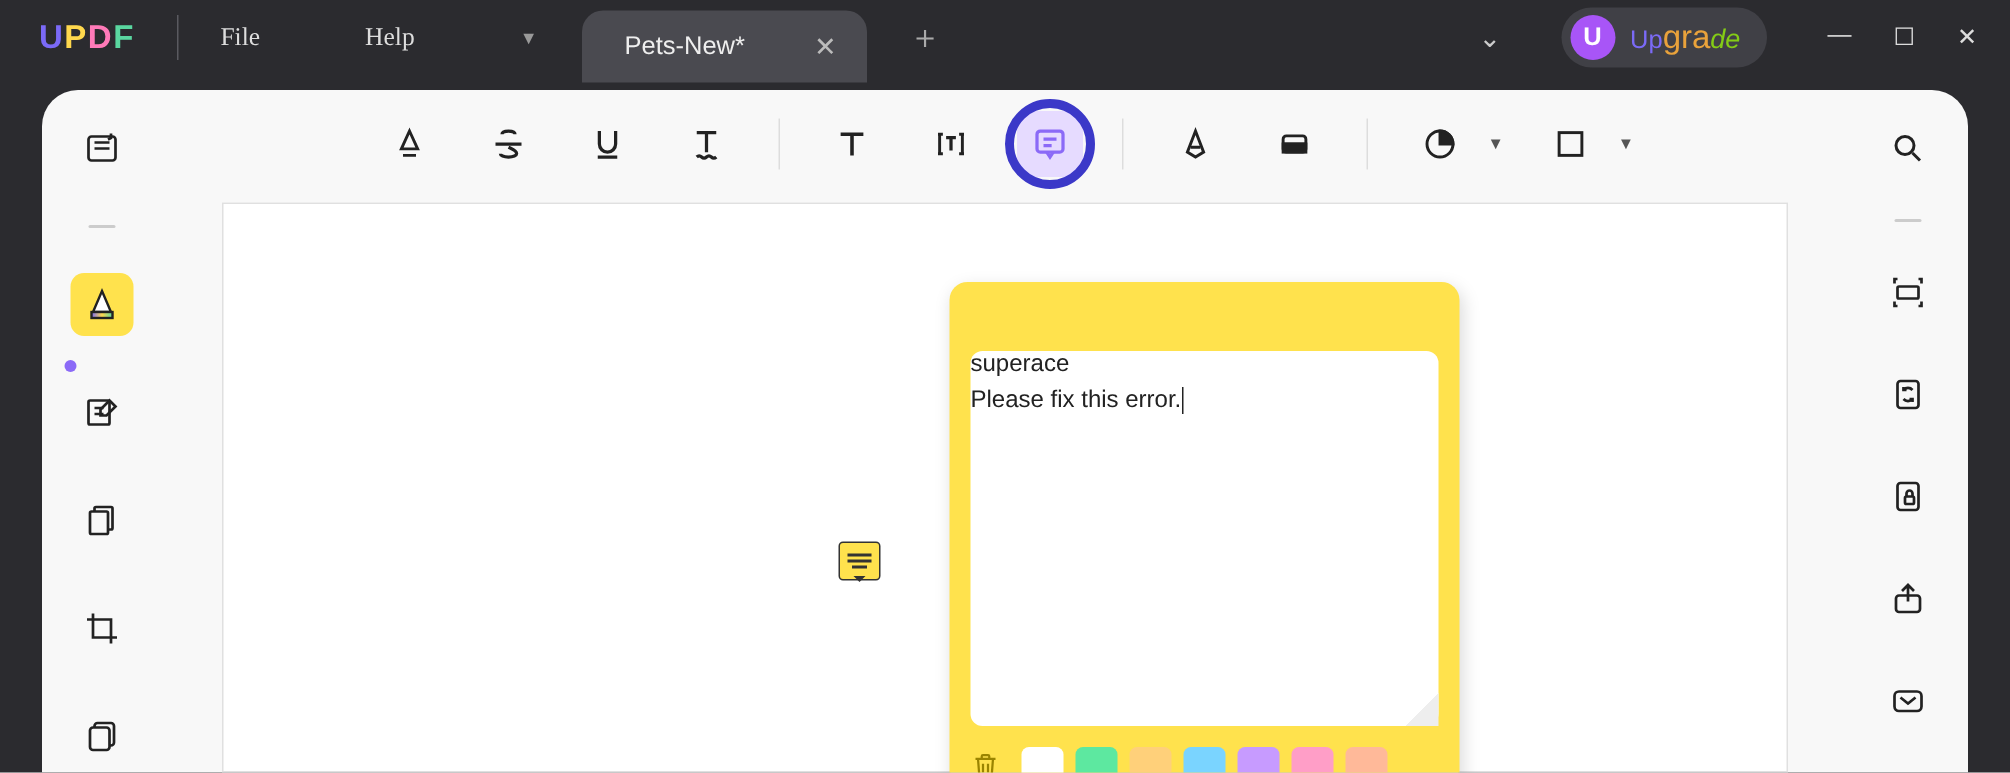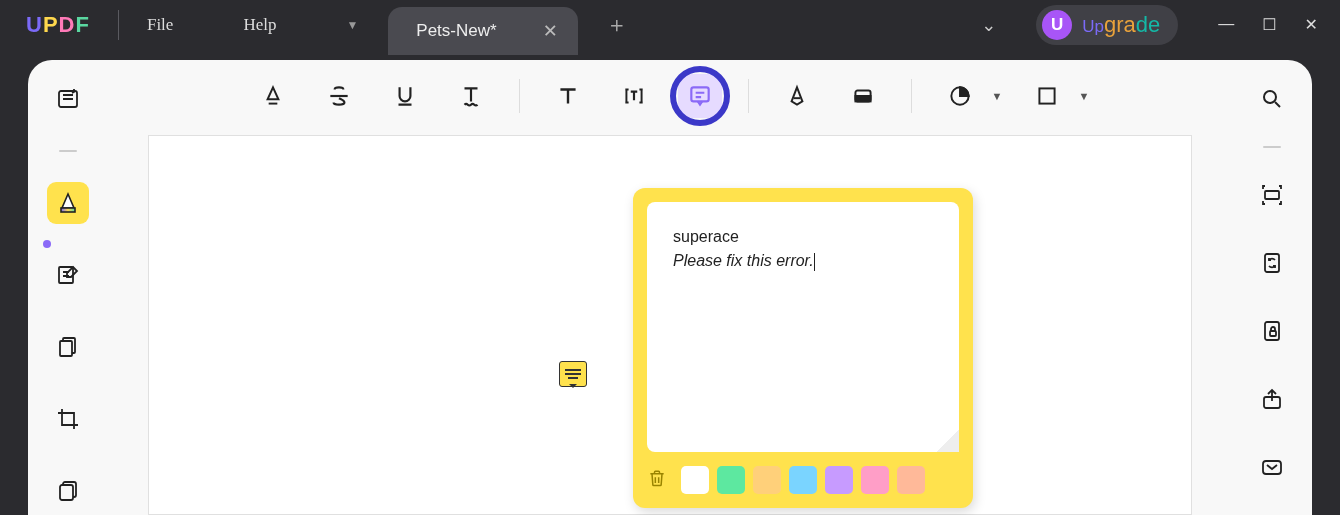--- a/index.html
+++ b/index.html
@@ -16,21 +16,21 @@
 .tri{font-size:12px;color:#999;margin-right:30px;}
 .tab{height:48px;background:#4a4a50;color:#eee;display:flex;align-items:center;padding:0 14px 0 28px;border-radius:14px 14px 0 0;margin-top:12px;}
 .tab .name{margin-right:40px;}
 .tab .close{font-size:18px;color:#bbb;cursor:pointer;padding:2px 6px;}
 .plus{color:#aaa;font-size:22px;margin-left:28px;cursor:pointer;}
 .chevron{color:#ccc;font-size:18px;margin-right:40px;}
 .upgrade-pill{display:flex;align-items:center;background:#404046;border-radius:20px;padding:5px 18px 5px 6px;margin-right:40px;cursor:pointer;}
 .upgrade-pill .circ{width:30px;height:30px;border-radius:50%;background:#a855f7;color:#fff;display:flex;align-items:center;justify-content:center;font-weight:700;margin-right:10px;}
 .upgrade-pill .txt .c1{color:#7b6af7;font-size:17px;margin-top:12px;}
 .upgrade-pill .txt .c2{color:#e9a23b;font-size:22px;}
-.upgrade-pill .txt .c3{color:#14b8a6;font-size:22px;}
+.upgrade-pill .txt .c3{color:#84cc16;font-size:18px;font-style:italic;}
 .winbtns{display:flex;gap:28px;margin-right:22px;color:#ddd;font-size:16px;}
 .winbtn{cursor:pointer;}
 .workspace{position:absolute;top:60px;left:28px;right:28px;bottom:0;background:#f8f8f8;border-radius:24px 24px 0 0;}
 .left-rail{position:absolute;left:14px;top:18px;width:52px;display:flex;flex-direction:column;align-items:center;gap:30px;}
 .rail-btn{width:42px;height:42px;border-radius:9px;display:flex;align-items:center;justify-content:center;cursor:pointer;}
 .rail-btn.active{background:#ffe24d;}
 .rail-btn svg{width:24px;height:24px;}
 .rail-sep{width:18px;height:2px;background:#ccc;border-radius:2px;}
 .right-rail{position:absolute;right:14px;top:18px;width:52px;display:flex;flex-direction:column;align-items:center;gap:26px;}
 .toolbar{position:absolute;left:0;right:0;top:14px;display:flex;justify-content:center;align-items:center;gap:22px;}
@@ -39,24 +39,24 @@
 .tool svg{width:26px;height:26px;}
 .tool-sep{width:1px;height:34px;background:#ddd;margin:0 4px;}
 .highlight-ring{position:absolute;width:60px;height:60px;border:6px solid #3b38c8;border-radius:50%;top:-8px;left:-8px;pointer-events:none;}
 .caret{font-size:11px;color:#555;margin-left:-12px;}
 .page{position:absolute;top:75px;left:120px;right:120px;bottom:0;background:#fff;border:1px solid #e0e0e0;}
 .note-icon-on-page{position:absolute;top:225px;left:410px;width:28px;height:26px;background:#ffe24d;border:1px solid #333;border-radius:3px;display:flex;flex-direction:column;align-items:center;justify-content:center;gap:2px;}
 .note-icon-on-page::after{content:"";position:absolute;bottom:-6px;left:9px;border:4px solid transparent;border-top-color:#333;}
 .note-icon-on-page .l{width:16px;height:2px;background:#333;}
 .sticky-popup{position:absolute;top:128px;left:605px;width:340px;background:#ffe24d;border-radius:12px;padding:14px;box-shadow:2px 4px 12px rgba(0,0,0,0.15);}
 .sticky-popup .title{text-align:center;color:#9a8400;font-size:16px;margin-bottom:10px;}
-.sticky-popup .notebox{background:#fff;border-radius:8px;padding:26px;min-height:250px;position:relative;}
+.sticky-popup .notebox{background:#fff;border-radius:8px;padding:0;min-height:250px;position:relative;margin-top:32px;}
 .notebox .author{font-size:16px;color:#222;margin-bottom:6px;}
 .notebox .date{font-size:15px;color:#888;border-bottom:1px solid #ddd;padding-bottom:10px;margin-bottom:12px;white-space:nowrap;overflow:hidden;}
-.notebox .content{font-size:16px;color:#222;font-style:italic;}
+.notebox .content{font-size:16px;color:#222;}
 .notebox .cursor{display:inline-block;width:1px;height:18px;background:#222;vertical-align:middle;}
 .notebox .fold{position:absolute;right:0;bottom:0;width:22px;height:22px;background:linear-gradient(135deg,#fff 50%,#eee 50%);}
 .sticky-bottom{display:flex;align-items:center;gap:8px;margin-top:14px;}
 .trash{cursor:pointer;margin-right:6px;}
 .swatch{width:28px;height:28px;border-radius:5px;cursor:pointer;}
 .sw-white{background:#fff;}
 .sw-green{background:#5de8a0;}
 .sw-orange{background:#ffd07a;}
 .sw-blue{background:#7ad4ff;}
 .sw-purple{background:#c79bff;}

